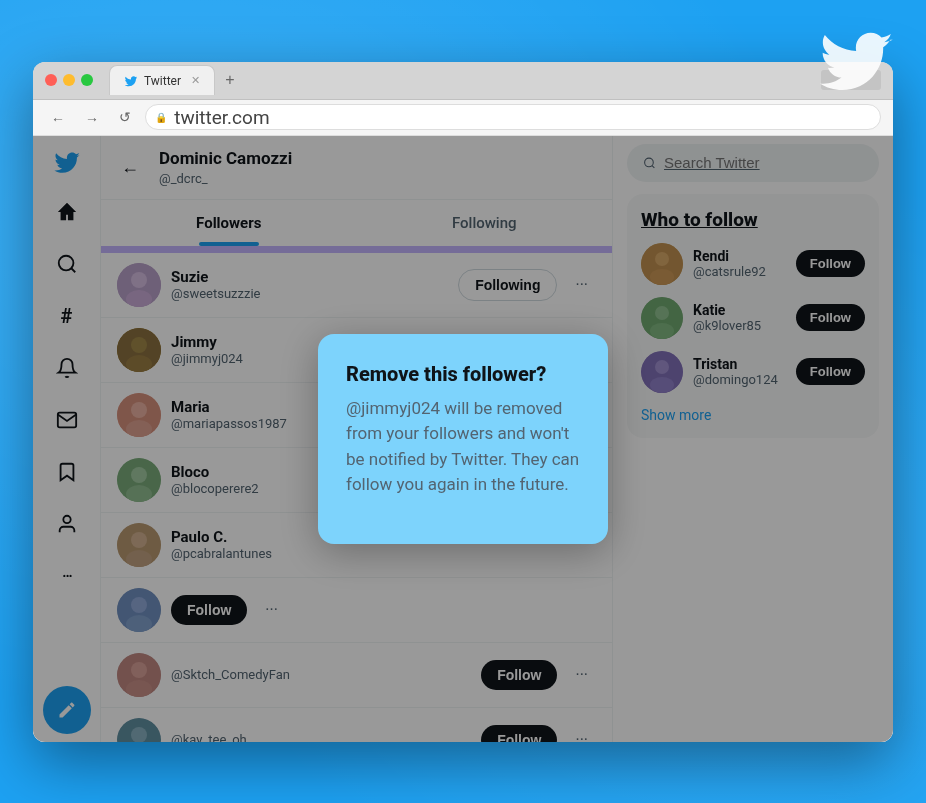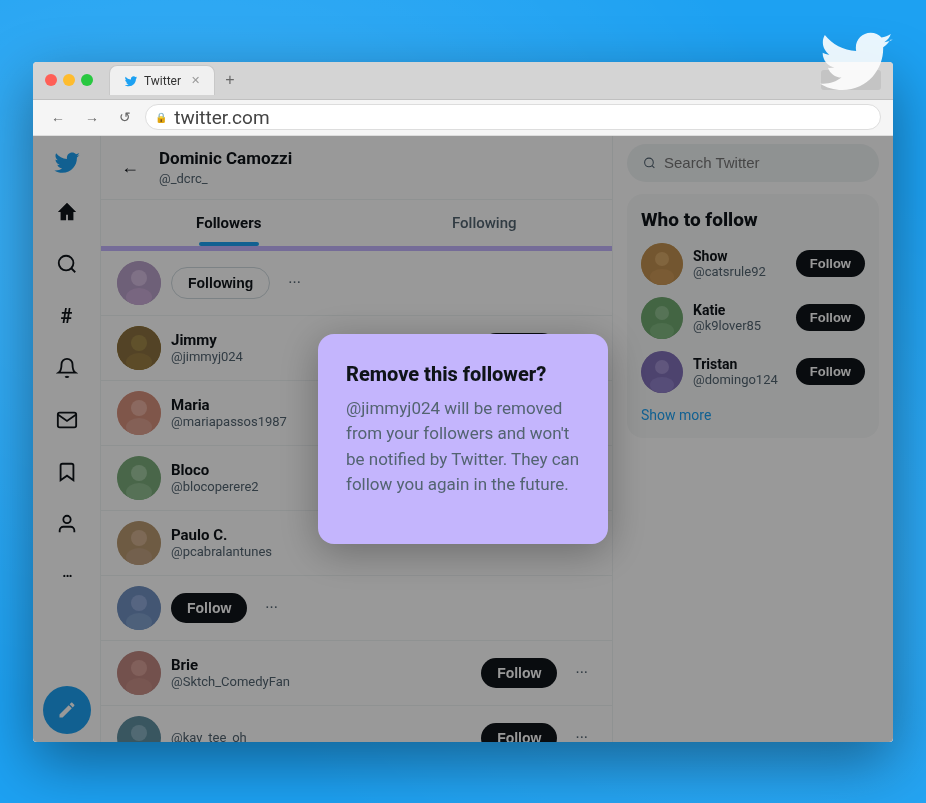--- a/index.html
+++ b/index.html
@@ -21,21 +21,21 @@
       top: 20px;
       right: 30px;
       width: 80px;
       height: 80px;
       opacity: 0.9;
     }
     .browser-window {
       width: 860px;
       height: 680px;
       background: #e8e8e8;
-      border-radius: 4px;
+      border-radius: 12px;
       box-shadow: 0 20px 60px rgba(0,0,0,0.4);
       overflow: hidden;
       display: flex;
       flex-direction: column;
     }
     
     .browser-titlebar {
       background: #d4d4d4;
       height: 38px;
       display: flex;
@@ -195,21 +195,21 @@
       font-size: 17px;
       font-weight: 700;
       color: #0f1419;
     }
     .profile-info span {
       font-size: 13px;
       color: #536471;
     }
     .tabs-bar {
       display: flex;
-      border-bottom: 5px solid #c4b5fd;
+      border-bottom: 7px solid #c4b5fd;
     }
     .tab-item {
       flex: 1;
       padding: 14px 0;
       text-align: center;
       font-size: 15px;
       color: #536471;
       cursor: pointer;
       position: relative;
       font-weight: 500;
@@ -306,31 +306,33 @@
       gap: 8px;
       margin-bottom: 12px;
     }
     .search-bar input {
       background: none;
       border: none;
       outline: none;
       font-size: 15px;
       color: #536471;
       flex: 1;
+      text-decoration: underline;
     }
     .who-to-follow {
       background: #f7f9f9;
       border-radius: 16px;
       padding: 14px;
     }
     .who-to-follow h3 {
       font-size: 19px;
       font-weight: 800;
       color: #0f1419;
       margin-bottom: 12px;
+      text-decoration: underline;
     }
     .suggest-item {
       display: flex;
       align-items: center;
       gap: 10px;
       margin-bottom: 12px;
     }
     .suggest-avatar {
       width: 42px;
       height: 42px;
@@ -375,21 +377,21 @@
       left: 0;
       right: 0;
       bottom: 0;
       background: rgba(0,0,0,0.4);
       display: flex;
       align-items: center;
       justify-content: center;
       z-index: 100;
     }
     .modal {
-      background: #c4b5fd;
+      background: #7dd3fc;
       border-radius: 16px;
       padding: 28px 28px 24px;
       width: 290px;
       box-shadow: 0 8px 40px rgba(0,0,0,0.3);
     }
     .modal h3 {
       font-size: 20px;
       font-weight: 800;
       color: #0f1419;
       margin-bottom: 10px;
@@ -551,20 +553,24 @@
       <div class="followers-list">
 
         <div class="follower-item">
           <div class="follower-avatar av-suzie">
             <svg viewBox="0 0 44 44" width="44" height="44">
                 <circle cx="22" cy="22" r="22" fill="#b8a0c8"></circle>
                 <circle cx="22" cy="17" r="8" fill="#d4bce0"></circle>
                 <ellipse cx="22" cy="36" rx="13" ry="9" fill="#c9aad6"></ellipse>
               </svg>
           </div>
+          <div class="follower-details">
+            <div class="follower-name">Suzie</div>
+            <div class="follower-handle">@sweetsuzzzie</div>
+          </div>
           <button class="following-btn">Following</button>
           <span class="more-btn">···</span>
         </div>
 
         <div class="follower-item">
           <div class="follower-avatar av-jimmy">
             <svg viewBox="0 0 44 44" width="44" height="44">
                 <circle cx="22" cy="22" r="22" fill="#8b7040"></circle>
                 <circle cx="22" cy="17" r="8" fill="#a08848"></circle>
                 <ellipse cx="22" cy="36" rx="13" ry="9" fill="#9a7e44"></ellipse>
@@ -634,21 +640,20 @@
 
         <div class="follower-item">
           <div class="follower-avatar av-brie">
             <svg viewBox="0 0 44 44" width="44" height="44">
                 <circle cx="22" cy="22" r="22" fill="#c08880"></circle>
                 <circle cx="22" cy="17" r="8" fill="#d8a098"></circle>
                 <ellipse cx="22" cy="36" rx="13" ry="9" fill="#c89088"></ellipse>
               </svg>
           </div>
           <div class="follower-details">
-            <div class="follower-name">Brie</div>
             <div class="follower-handle">@Sktch_ComedyFan</div>
           </div>
           <button class="follow-btn">Follow</button>
           <span class="more-btn">···</span>
         </div>
 
         <div class="follower-item">
           <div class="follower-avatar av-katie">
             <svg viewBox="0 0 44 44" width="44" height="44">
                 <circle cx="22" cy="22" r="22" fill="#6090a0"></circle>
@@ -681,21 +686,21 @@
         
         <div class="suggest-item">
           <div class="suggest-avatar av-rendi">
             <svg viewBox="0 0 42 42" width="42" height="42">
                 <circle cx="21" cy="21" r="21" fill="#c09050"></circle>
                 <circle cx="21" cy="16" r="7" fill="#d8a868"></circle>
                 <ellipse cx="21" cy="34" rx="12" ry="8" fill="#cc9858"></ellipse>
               </svg>
           </div>
           <div class="suggest-info">
-            <div class="suggest-name">Show</div>
+            <div class="suggest-name">Rendi</div>
             <div class="suggest-handle">@catsrule92</div>
           </div>
           <button class="suggest-follow-btn">Follow</button>
         </div>
 
         
         <div class="suggest-item">
           <div class="suggest-avatar av-jasi">
             <svg viewBox="0 0 42 42" width="42" height="42">
                 <circle cx="21" cy="21" r="21" fill="#70a870"></circle>

